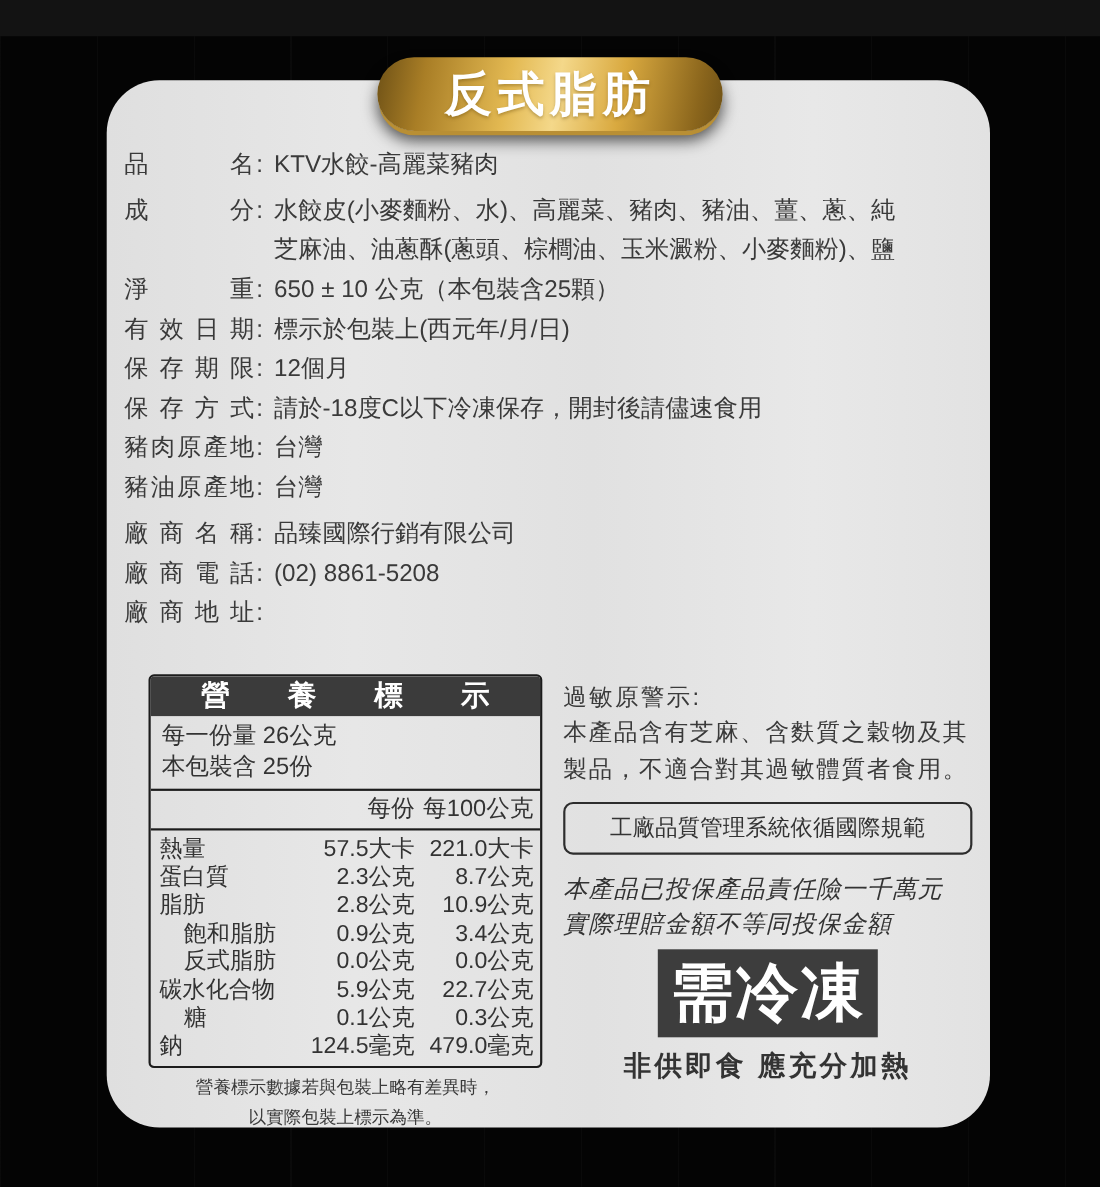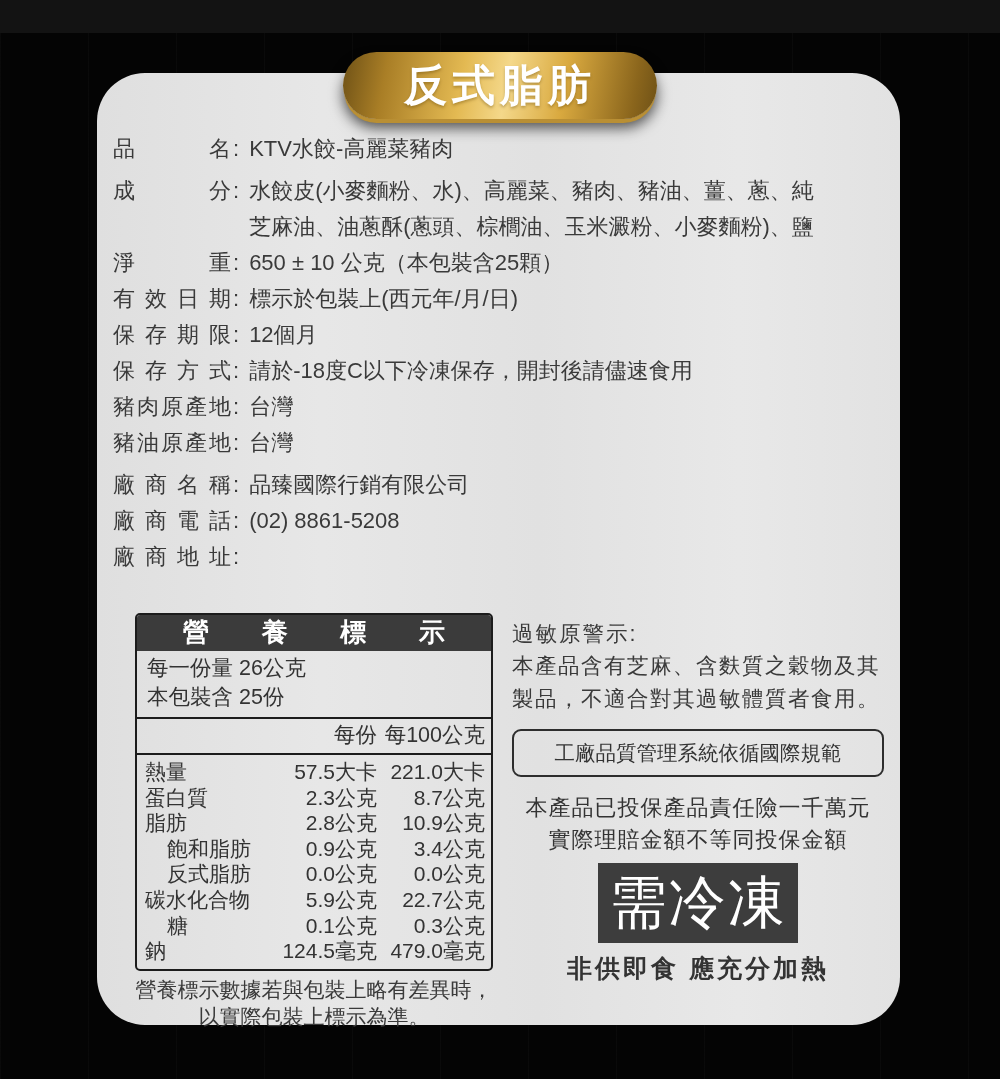--- a/index.html
+++ b/index.html
@@ -47,35 +47,35 @@
     padding:2px 46px 4px; text-align:justify; text-align-last:justify; line-height:30px;
   }
   .nut-serving { padding:3px 10px 5px; border-bottom:2px solid #1c1c1c; font-size:21.5px; line-height:29px; color:#333; }
   .nut-colhead { display:flex; justify-content:flex-end; padding:3px 6px 4px 8px; border-bottom:2px solid #1c1c1c; font-size:21.5px; line-height:27px; color:#333; }
   .nut-body { padding:4px 6px 5px 8px; }
   .nrow { display:flex; font-size:21px; line-height:25.6px; color:#333; }
   .nname { flex:1; text-align:left; white-space:nowrap; }
   .nrow.sub .nname { padding-left:22px; }
   .nc1 { width:105px; flex:none; text-align:right; white-space:nowrap; }
   .nc2 { width:108px; flex:none; text-align:right; white-space:nowrap; }
-  .nut-footnote { margin-top:5px; text-align:center; font-size:21px; line-height:27px; color:#3a3a3a; }
+  .nut-footnote { margin-top:5px; text-align:center; font-size:16px; line-height:27px; color:#3a3a3a; }
 
   
   .right-panel { position:absolute; left:415px; top:545px; width:372px; }
   .allergen-title { font-size:21.5px; line-height:32px; letter-spacing:2px; color:#3a3a3a; }
   .allergen-line { font-size:21.5px; line-height:33px; letter-spacing:1.5px; color:#3a3a3a; white-space:nowrap; }
   .quality-box {
     margin-top:13px; border:2px solid #2d2d2d; border-radius:9px;
     padding:7px 4px 8px; text-align:center; font-size:20.5px; line-height:29px; color:#333;
   }
-  .insurance { margin-top:15px; text-align:center; font-size:22px; line-height:32px; color:#333; letter-spacing:1px; }
+  .insurance { margin-top:15px; font-size:22px; line-height:32px; color:#333; letter-spacing:1px;font-style:italic; }
   .frozen-badge {
     margin:7px auto 0; width:200px; height:80px; background:#3d3d3d;
     display:flex; align-items:center; justify-content:center;
-    color:#ffffff; font-size:57px; font-weight:normal; letter-spacing:2px;
+    color:#ffffff; font-size:57px; font-weight:bold; letter-spacing:2px;
   }
   .frozen-note { margin-top:9px; text-align:center; font-size:25px; font-weight:bold; letter-spacing:3px; color:#333; }
 </style>
 </head>
 <body>
 
 <div class="top-band"></div>
 
 <div class="badge">
   <span>反式脂肪</span>

